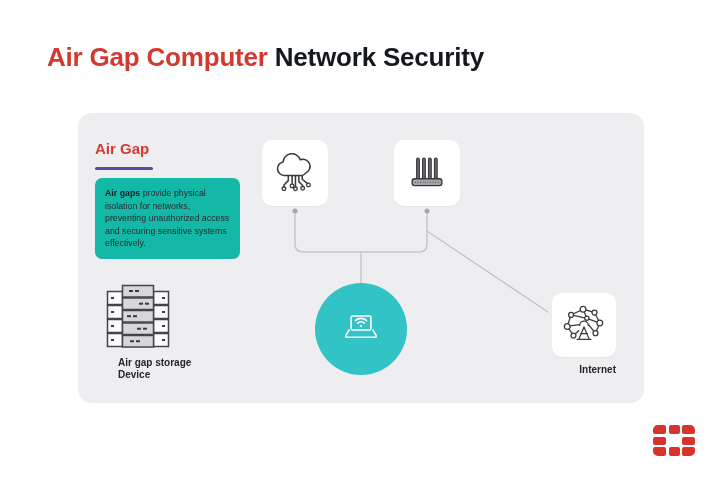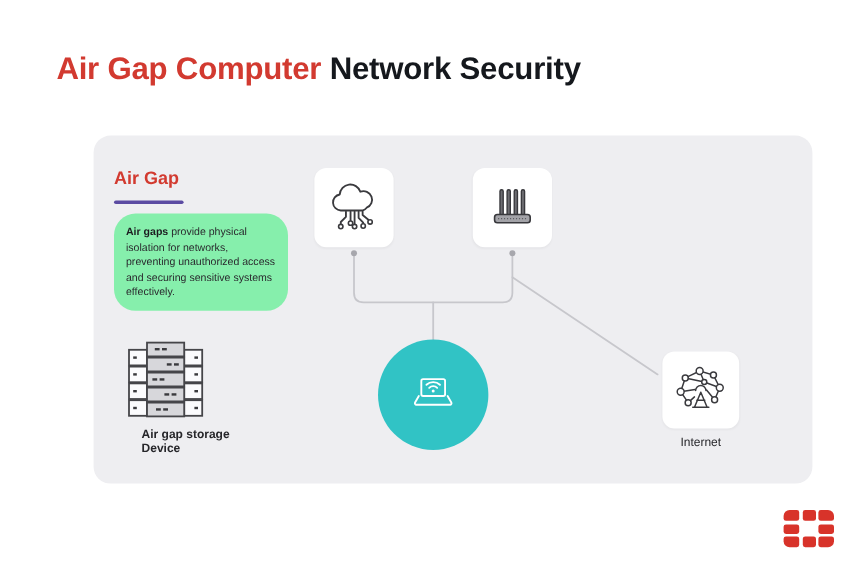--- a/index.html
+++ b/index.html
@@ -10,33 +10,33 @@
     position:relative;overflow:hidden;
   }
   .title{
     position:absolute;left:47px;top:42px;
     font-size:26px;font-weight:700;letter-spacing:-0.2px;
     color:#15181d;white-space:nowrap;
   }
   .title .accent{color:#d23a30;}
   .panel{
     position:absolute;left:78px;top:113px;width:566px;height:290px;
-    background:#eeeef1;border-radius:14px;padding-left:33px;
+    background:#eeeef1;border-radius:14px;
   }
   .section-label{
     position:absolute;left:17px;top:27px;
     font-size:15px;font-weight:700;color:#d23a30;
   }
   .section-underline{
     position:absolute;left:17px;top:54px;width:58px;height:3px;
     background:#5b4ba2;border-radius:2px;
   }
   .info-card{
     position:absolute;left:17px;top:65px;width:145px;box-sizing:border-box;
-    background:#86efac;border-radius:18px;padding:9px 10px;
+    background:#14b8a6;border-radius:7px;padding:9px 10px;
     font-size:8.8px;line-height:12.6px;color:#2a2a2e;
   }
   .info-card b{font-weight:700;color:#1c1c20;}
   .node-card{
     position:absolute;width:66px;height:66px;background:#ffffff;border-radius:10px;
     display:flex;align-items:center;justify-content:center;
     box-shadow:0 1px 2px rgba(0,0,0,0.04);
   }
   .card-cloud{left:184px;top:27px;}
   .card-router{left:316px;top:27px;}
@@ -46,22 +46,22 @@
     position:absolute;left:237px;top:170px;width:92px;height:92px;
     border-radius:50%;background:#31c3c5;
     display:flex;align-items:center;justify-content:center;
   }
   .server-wrap{position:absolute;left:24px;top:170px;}
   .storage-label{
     position:absolute;left:40px;top:244px;
     font-size:10px;font-weight:700;line-height:11.5px;color:#26262a;
   }
   .internet-label{
-    position:absolute;left:474px;top:251px;width:64px;text-align:center;
-    font-size:10px;font-weight:400;color:#26262a;
+    position:absolute;left:474px;top:251px;width:64px;text-align:right;
+    font-size:10px;font-weight:700;color:#26262a;
   }
   .flogo{
     position:absolute;left:653px;top:425px;
     display:grid;grid-template-columns:13px 11px 13px;grid-template-rows:9px 8px 9px;
     gap:2.5px;
   }
   .flogo span{background:#d8332a;border-radius:2px;}
   .flogo .empty{background:transparent;}
   .flogo .tl{border-top-left-radius:5px;}
   .flogo .tr{border-top-right-radius:5px;}

